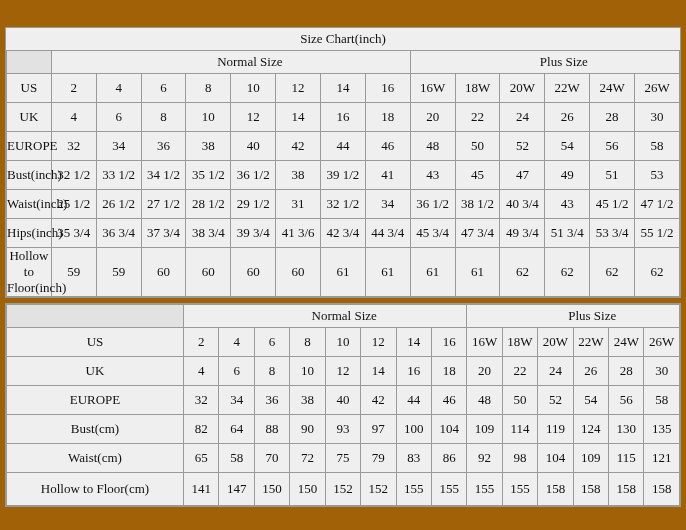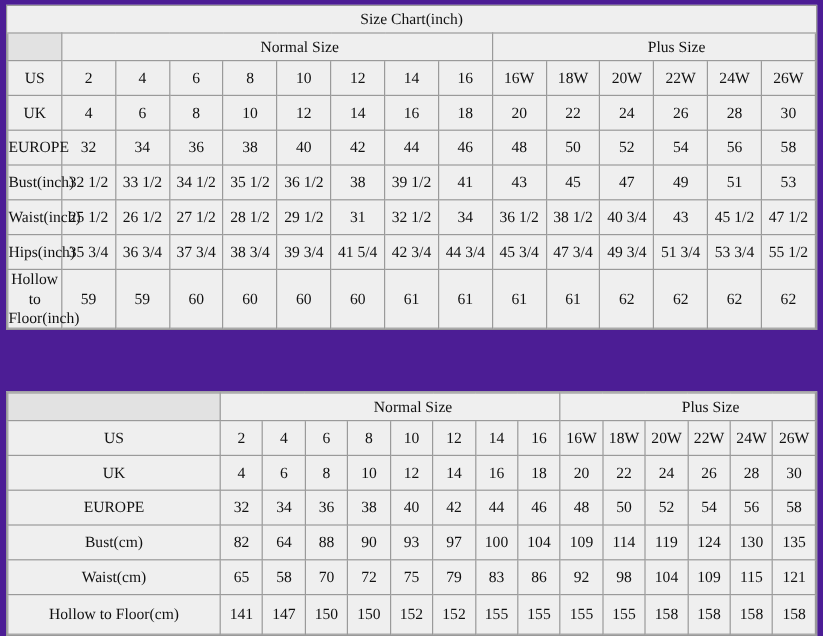--- a/index.html
+++ b/index.html
@@ -9,25 +9,25 @@
   }
   body {
     width: 686px;
     height: 530px;
     font-family: "Liberation Serif", serif;
     overflow: hidden;
   }
   .page {
     width: 686px;
     height: 530px;
-    background: #4c1d95;
+    background: #a16207;
     box-sizing: border-box;
     display: flex;
     flex-direction: column;
-    justify-content: space-between;
+    justify-content: center;
   }
   .chart-block {
     background: #efefef;
     margin: 4px 5px 0 5px;
     border: 1px solid #999;
     box-sizing: border-box;
   }
   .chart-block.second {
     margin-top: 5px;
   }
@@ -185,21 +185,21 @@
           <td class="val">47 1/2</td>
         </tr>
 
         <tr class="r-hips">
           <td class="first-col rowlabel">Hips(inch)</td>
           <td class="val">35 3/4</td>
           <td class="val">36 3/4</td>
           <td class="val">37 3/4</td>
           <td class="val">38 3/4</td>
           <td class="val">39 3/4</td>
-          <td class="val">41 5/4</td>
+          <td class="val">41 3/6</td>
           <td class="val">42 3/4</td>
           <td class="val">44 3/4</td>
           <td class="val">45 3/4</td>
           <td class="val">47 3/4</td>
           <td class="val">49 3/4</td>
           <td class="val">51 3/4</td>
           <td class="val">53 3/4</td>
           <td class="val">55 1/2</td>
         </tr>
 

